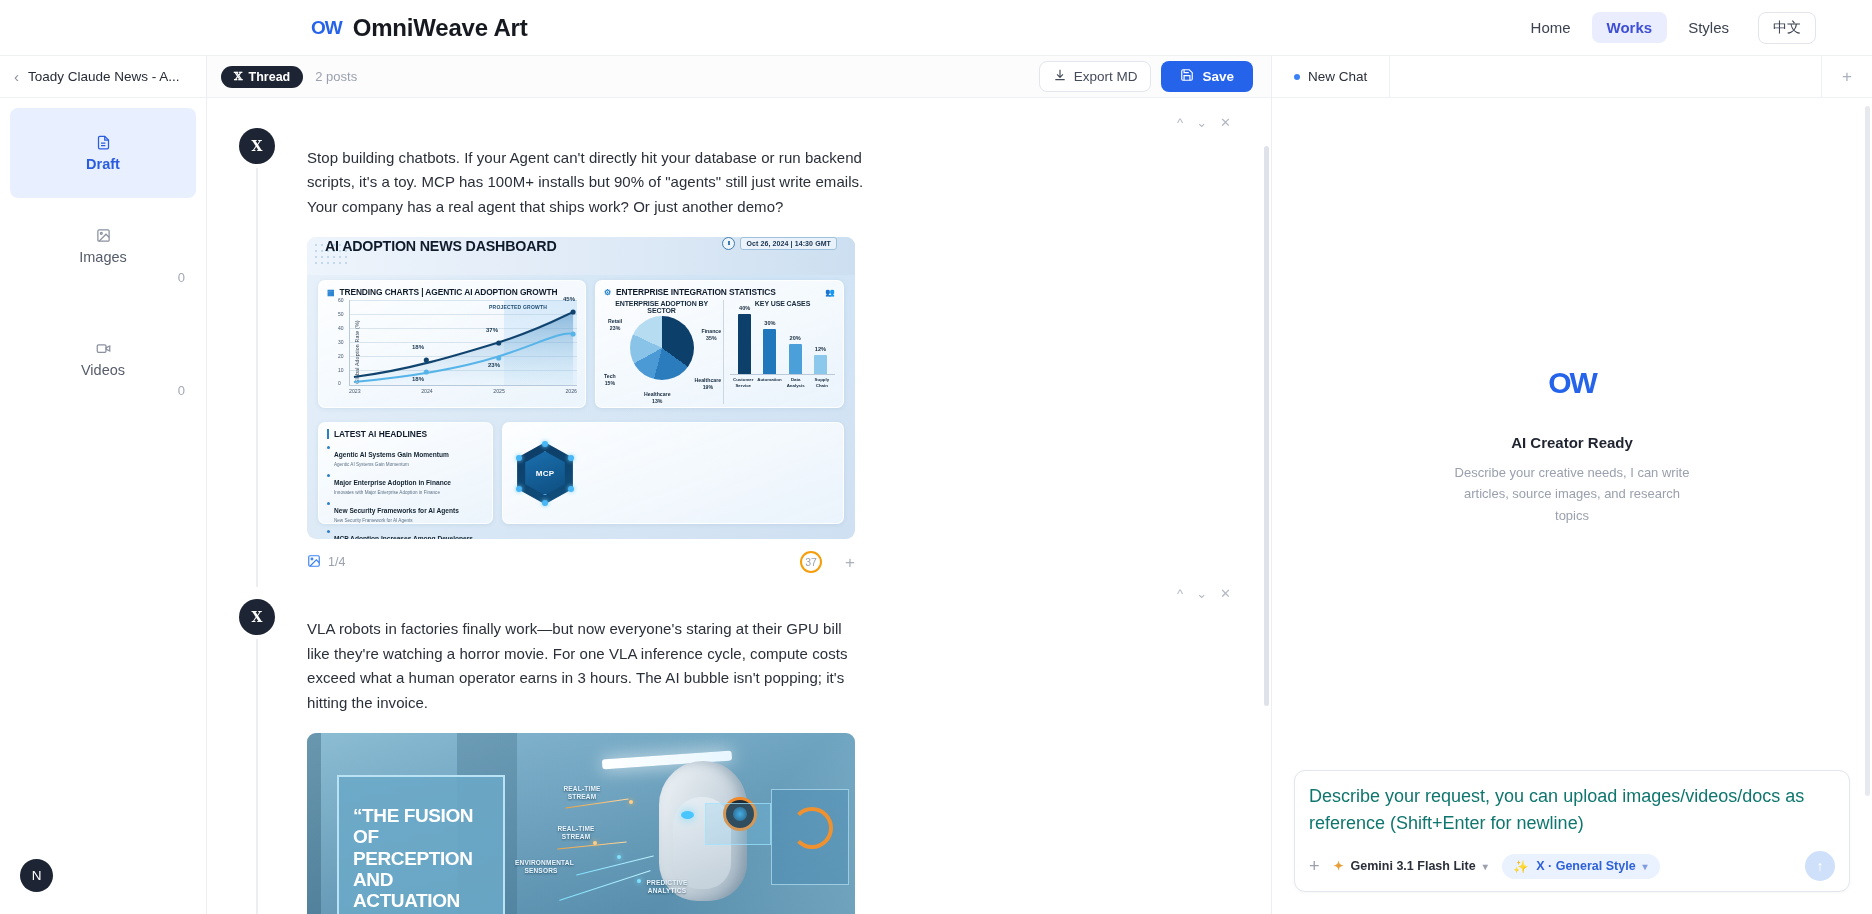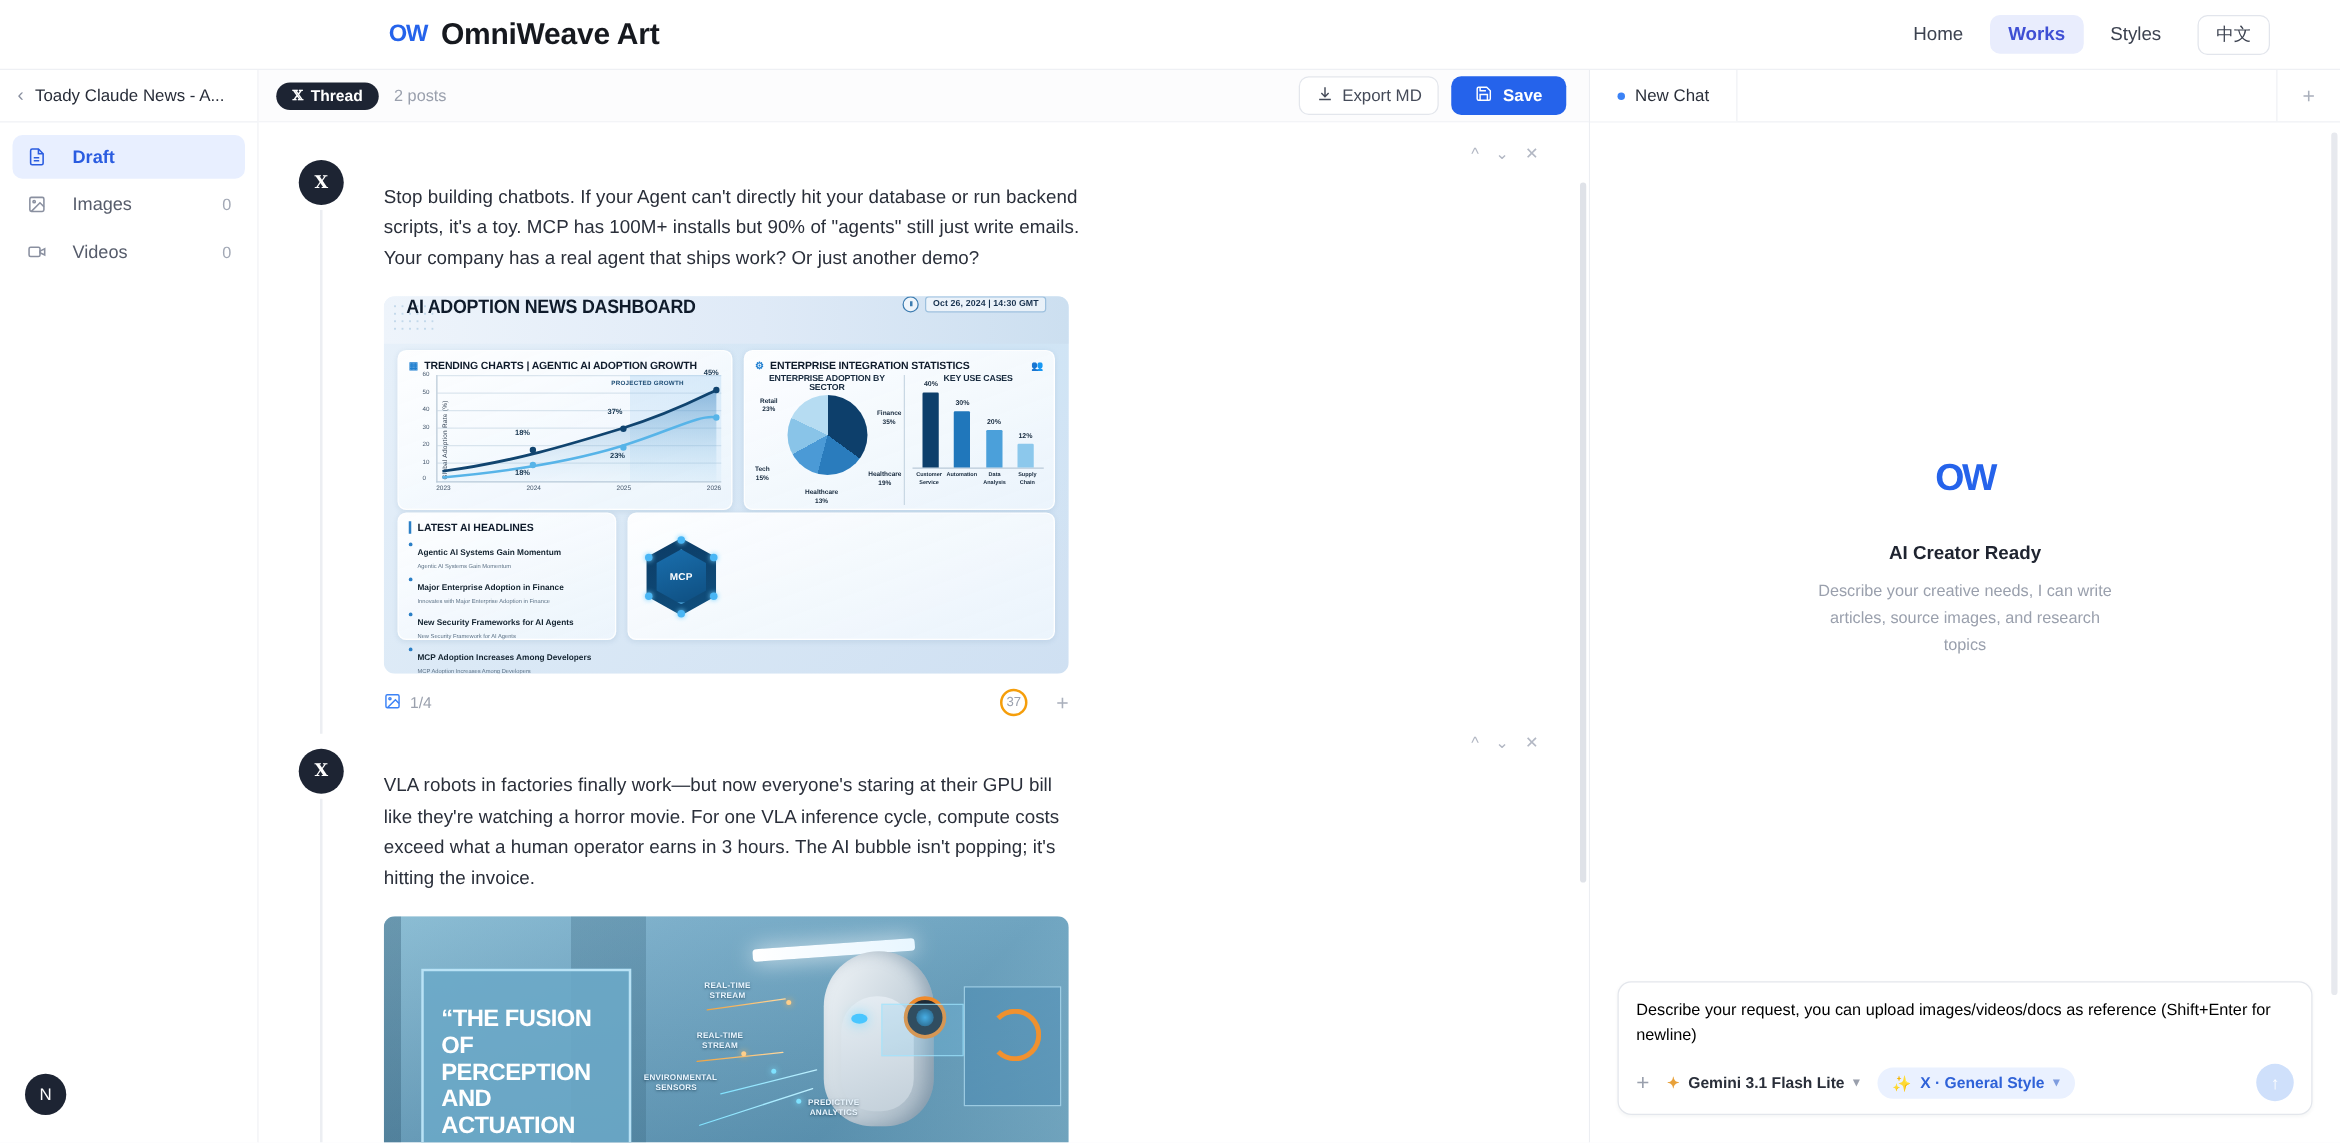--- a/index.html
+++ b/index.html
@@ -59,23 +59,23 @@
     height: 42px; display: flex; align-items: center; gap: 9px;
     padding: 0 14px; border-bottom: 1px solid #f0f1f5;
   }
   .back-chevron { color: #8a90a0; font-size: 15px; cursor: pointer; line-height: 1; }
   .sidebar-title {
     font-size: 13.5px; color: #272c38; font-weight: 500;
     white-space: nowrap; overflow: hidden; text-overflow: ellipsis;
   }
   .sidebar-list { padding: 10px 10px 0 10px; display: flex; flex-direction: column; gap: 3px; }
   .side-item {
-    display: flex; align-items: center; gap: 20px;
-    padding: 9px 11px; border-radius: 8px; cursor: pointer;
-    font-size: 14.5px; color: #565c6b;
+    display: flex; align-items: center; gap: 5px;
+    padding: 26px 11px; border-radius: 8px; cursor: pointer;
+    font-size: 14.5px; color: #565c6b; flex-direction: column;
   }
   .side-item.active { background: #e8efff; color: #2a5ce0; font-weight: 600; }
   .side-item .s-ico { width: 17px; height: 17px; display:flex; align-items:center; justify-content:center; flex:0 0 17px;}
   .side-count { margin-left: auto; font-size: 13px; color: #a2a8b5; }
   .avatar-btn {
     position: absolute; left: 20px; bottom: 22px;
     width: 33px; height: 33px; border-radius: 50%;
     background: #1d2433; color: #fff;
     display: flex; align-items: center; justify-content: center;
     font-size: 13.5px; cursor: pointer;
@@ -261,21 +261,21 @@
   .pie {
     width: 64px; height: 64px; border-radius: 50%; margin: 2px auto 0 auto;
   }
   .pie-note { position: absolute; font-size: 5.2px; color: #16293d; font-weight: 600; line-height: 1.25; text-align:center;}
   .bars { display: flex; align-items: flex-end; justify-content: space-around; height: 66px; padding: 0 2px; border-bottom: 1px solid #b9c9d8;}
   .bar { width: 13px; border-radius: 1px 1px 0 0; position: relative; }
   .bar b { position: absolute; top: -9px; left: 50%; transform: translateX(-50%); font-size: 5.6px; color:#16293d;}
   .bar-labels { display: flex; justify-content: space-around; padding-top: 2px; }
   .bar-labels span { width: 26px; font-size: 4.4px; color: #16293d; text-align: center; line-height: 1.2; font-weight: 600;}
 
-  .dash-row2 { display: flex; gap: 9px; padding: 0 11px; margin-top: 2px; }
+  .dash-row2 { display: flex; gap: 9px; padding: 0 11px; margin-top: 14px; }
   .news-card { flex: 0 0 175px; height: 102px; }
   .news-head {
     font-size: 8.4px; font-weight: 700; color: #0f1b2b;
     border-left: 2.5px solid #2b7fc6; padding-left: 5px; margin-bottom: 4px;
   }
   .news-item { display: flex; gap: 4px; margin-bottom: 4px; }
   .news-bullet { width: 3px; height: 3px; border-radius: 50%; background: #2b7fc6; margin-top: 3px; flex: 0 0 3px;}
   .news-h { font-size: 6.6px; font-weight: 700; color: #12222f; line-height: 1.18; }
   .news-s { font-size: 4.6px; color: #5d7286; line-height: 1.2; margin-top: .5px;}
 
@@ -394,21 +394,21 @@
   .chat-logo { font-size: 30px; font-weight: 700; color: #2563eb; letter-spacing: -2px; }
   .chat-h { font-size: 15px; font-weight: 600; color: #1f2430; margin-top: 34px; }
   .chat-p { font-size: 13px; color: #9aa0ad; line-height: 1.62; text-align: center; margin-top: 11px; max-width: 235px;}
 
   .composer {
     position: absolute; left: 22px; right: 22px; bottom: 22px;
     border: 1px solid #e3e6ec; border-radius: 11px; background: #fff;
     padding: 12px 14px 10px 14px;
     box-shadow: 0 1px 3px rgba(30,40,60,.04);
   }
-  .composer-ph { font-size: 13px; color: #000000; line-height: 1.5; }
+  .composer-ph { font-size: 18px; color: #0f766e; line-height: 1.5; }
   .composer-row { display: flex; align-items: center; gap: 14px; margin-top: 14px; }
   .cmp-plus { color: #9aa0ad; font-size: 18px; cursor: pointer; line-height: 1;}
   .chip {
     display: inline-flex; align-items: center; gap: 7px;
     font-size: 12.5px; font-weight: 600; color: #2a2f3a; cursor: pointer;
   }
   .chip .cv { color: #9aa0ad; font-size: 10px; }
   .chip.style {
     background: #eaf1ff; color: #2f62d8; border-radius: 999px; padding: 5px 12px;
   }

